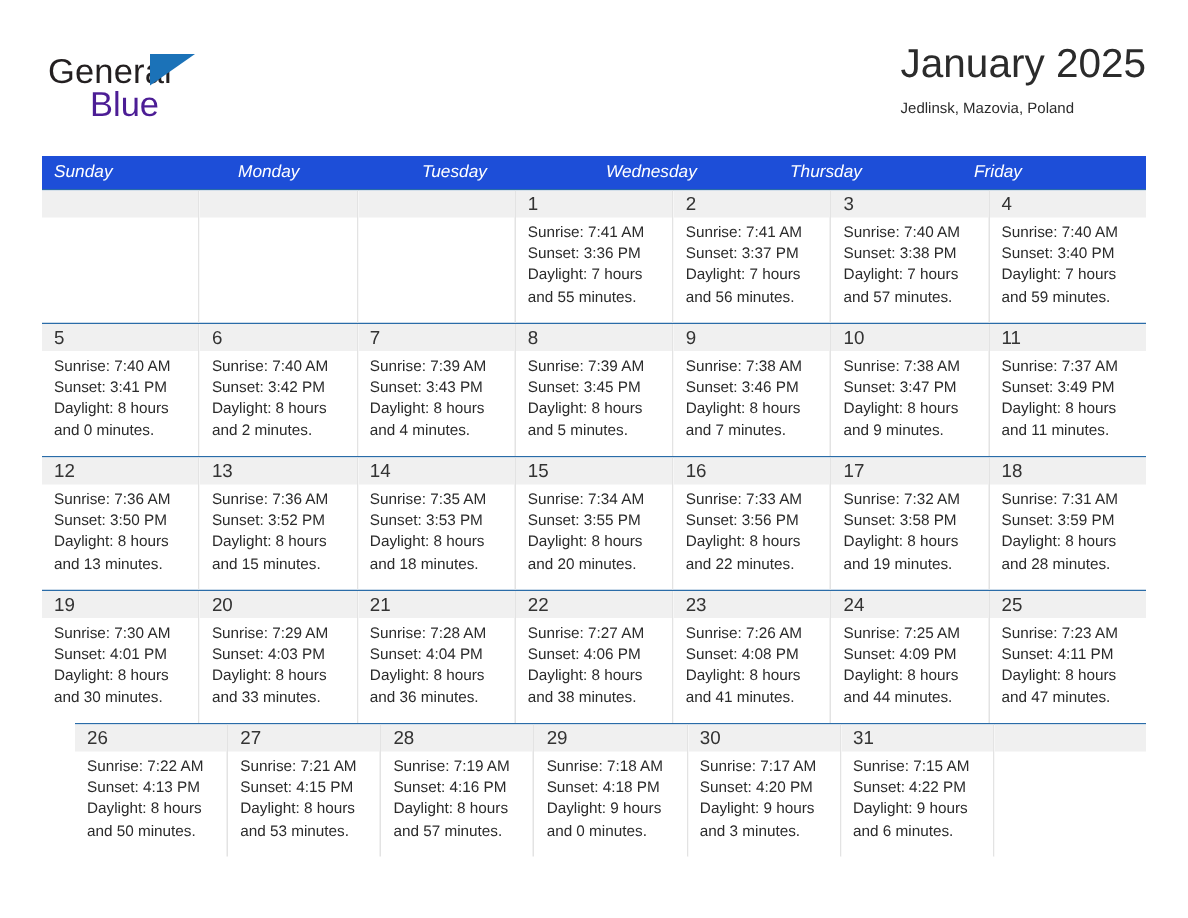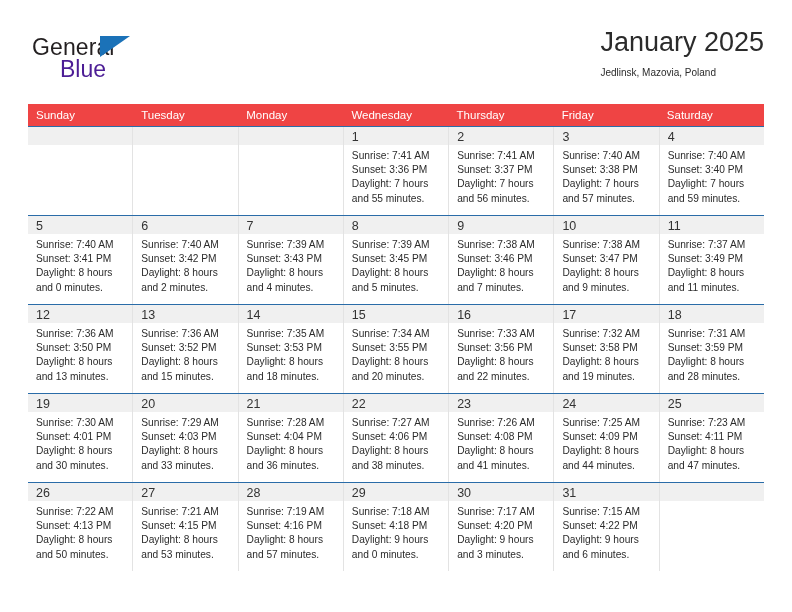--- a/index.html
+++ b/index.html
@@ -86,41 +86,42 @@
 
   
   .calendar {
     position: absolute;
     left: 28px;
     top: 104px;
     width: 736px;
   }
   .weekday-row {
     display: flex;
-    background: #ef4444;
+    background: #1d4ed8;
     height: 22px;
+    font-style: italic;
   }
   .weekday {
     flex: 1 1 0;
     box-sizing: border-box;
     padding-left: 8px;
     color: #ffffff;
     font-size: 11.5px;
     line-height: 22px;
     white-space: nowrap;
     overflow: hidden;
   }
 
   .week-row {
     display: flex;
     border-top: 1.6px solid #2a6ca8;
     height: 89px;
     box-sizing: border-box;
   }
-  .week-row.last { border-bottom: none; }
+  .week-row.last { border-bottom: none; margin-left: 22px; }
 
   .day-cell {
     flex: 1 1 0;
     box-sizing: border-box;
     border-right: 1px solid #e3e3e3;
     position: relative;
     background: #ffffff;
     overflow: hidden;
   }
   .day-cell:last-child { border-right: none; }
@@ -163,26 +164,25 @@
       <div class="cal-title">January 2025</div>
       <div class="cal-subtitle">Jedlinsk, Mazovia, Poland</div>
     </div>
 
   </div>
 
   <div class="calendar">
 
     <div class="weekday-row">
       <div class="weekday">Sunday</div>
+      <div class="weekday">Monday</div>
       <div class="weekday">Tuesday</div>
-      <div class="weekday">Monday</div>
       <div class="weekday">Wednesday</div>
       <div class="weekday">Thursday</div>
       <div class="weekday">Friday</div>
-      <div class="weekday">Saturday</div>
     </div>
 
     <div class="week-row">
       <div class="day-cell empty">
         <div class="day-number-band"><span class="day-number"></span></div>
 
       </div>
       <div class="day-cell empty">
         <div class="day-number-band"><span class="day-number"></span></div>
 

